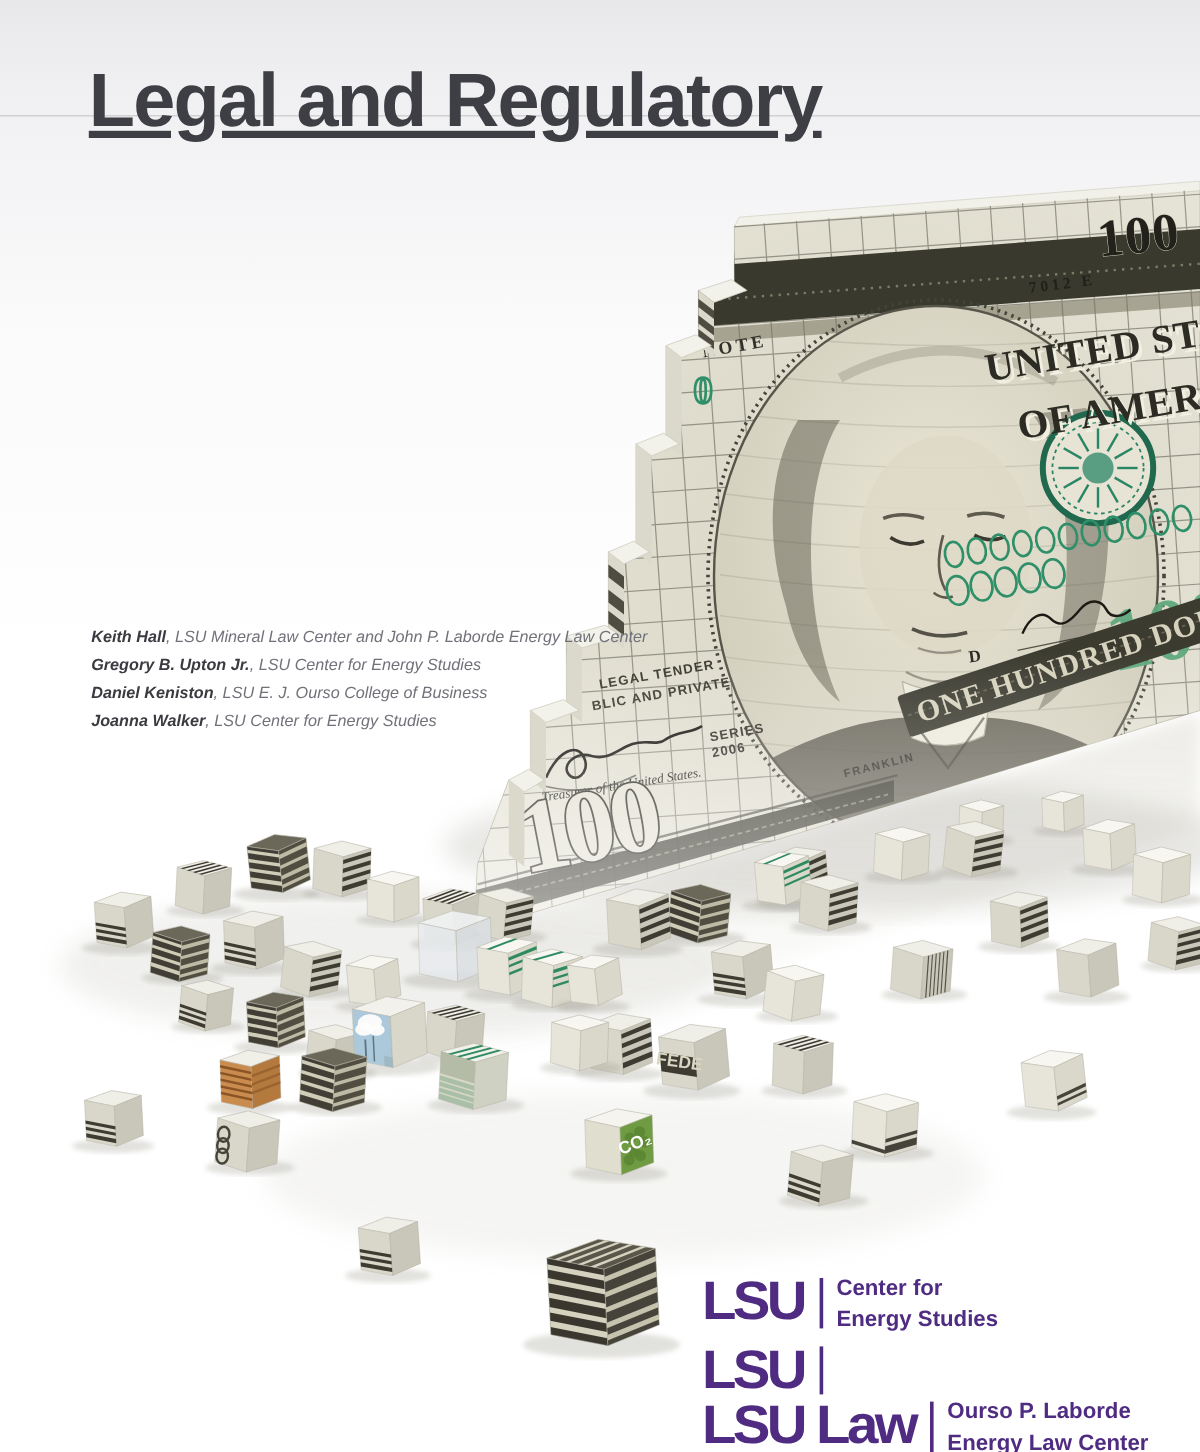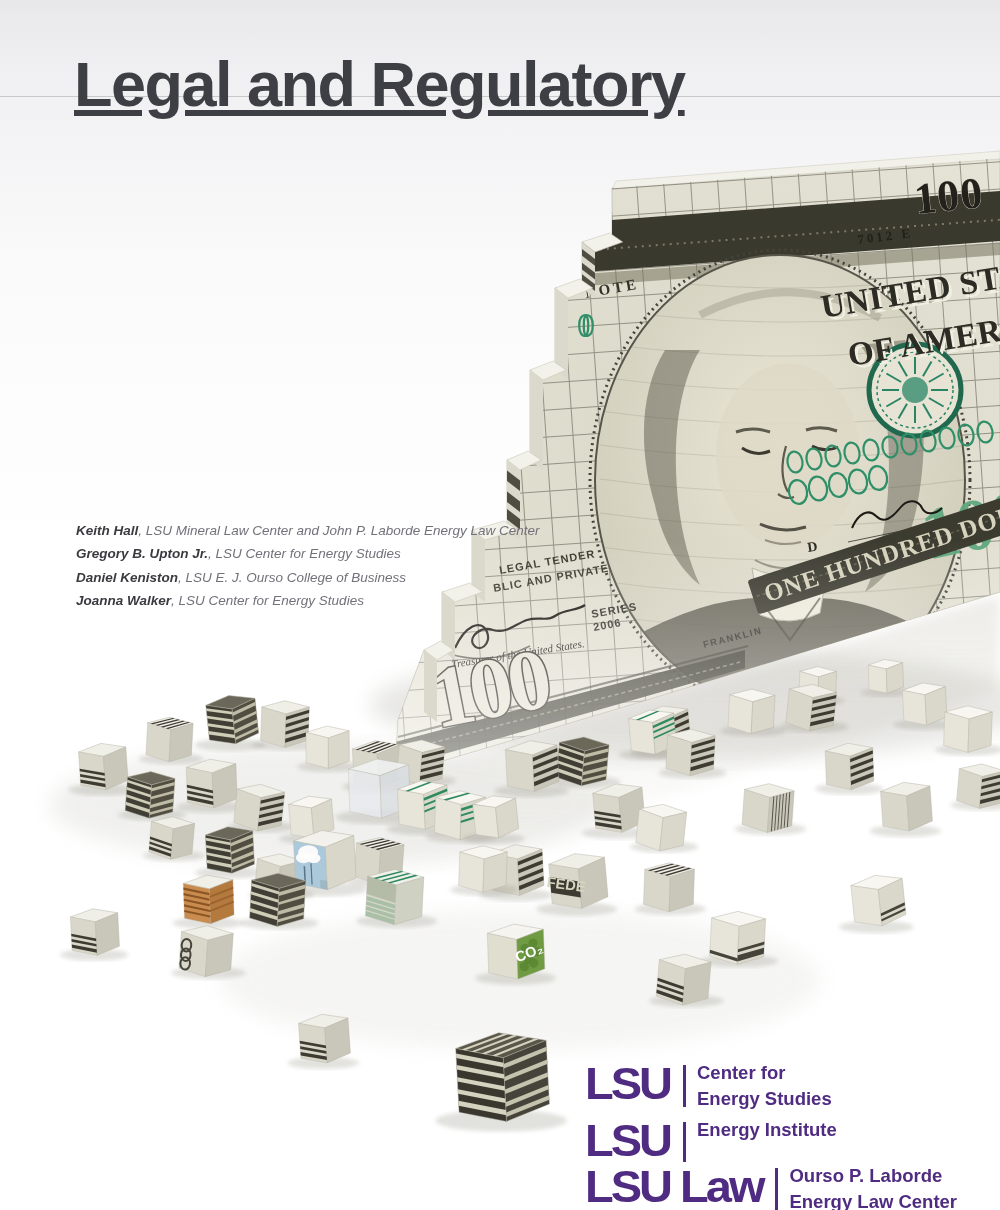--- a/index.html
+++ b/index.html
@@ -791,24 +791,20 @@
       <span class="wordmark">LSU</span>
       <span class="bar"></span>
       <span class="unit">
         <span>Center for</span>
         <span>Energy Studies</span>
       </span>
     </div>
     <div class="logo logo2">
       <span class="wordmark">LSU</span>
       <span class="bar"></span>
-      <span class="unit">
-        <span>Energy Institute</span>
-        <span></span>
-      </span>
     </div>
     <div class="logo logo3">
       <span class="wordmark">LSU Law</span>
       <span class="bar"></span>
       <span class="unit">
         <span>Ourso P. Laborde</span>
         <span>Energy Law Center</span>
       </span>
     </div>
   </div>

